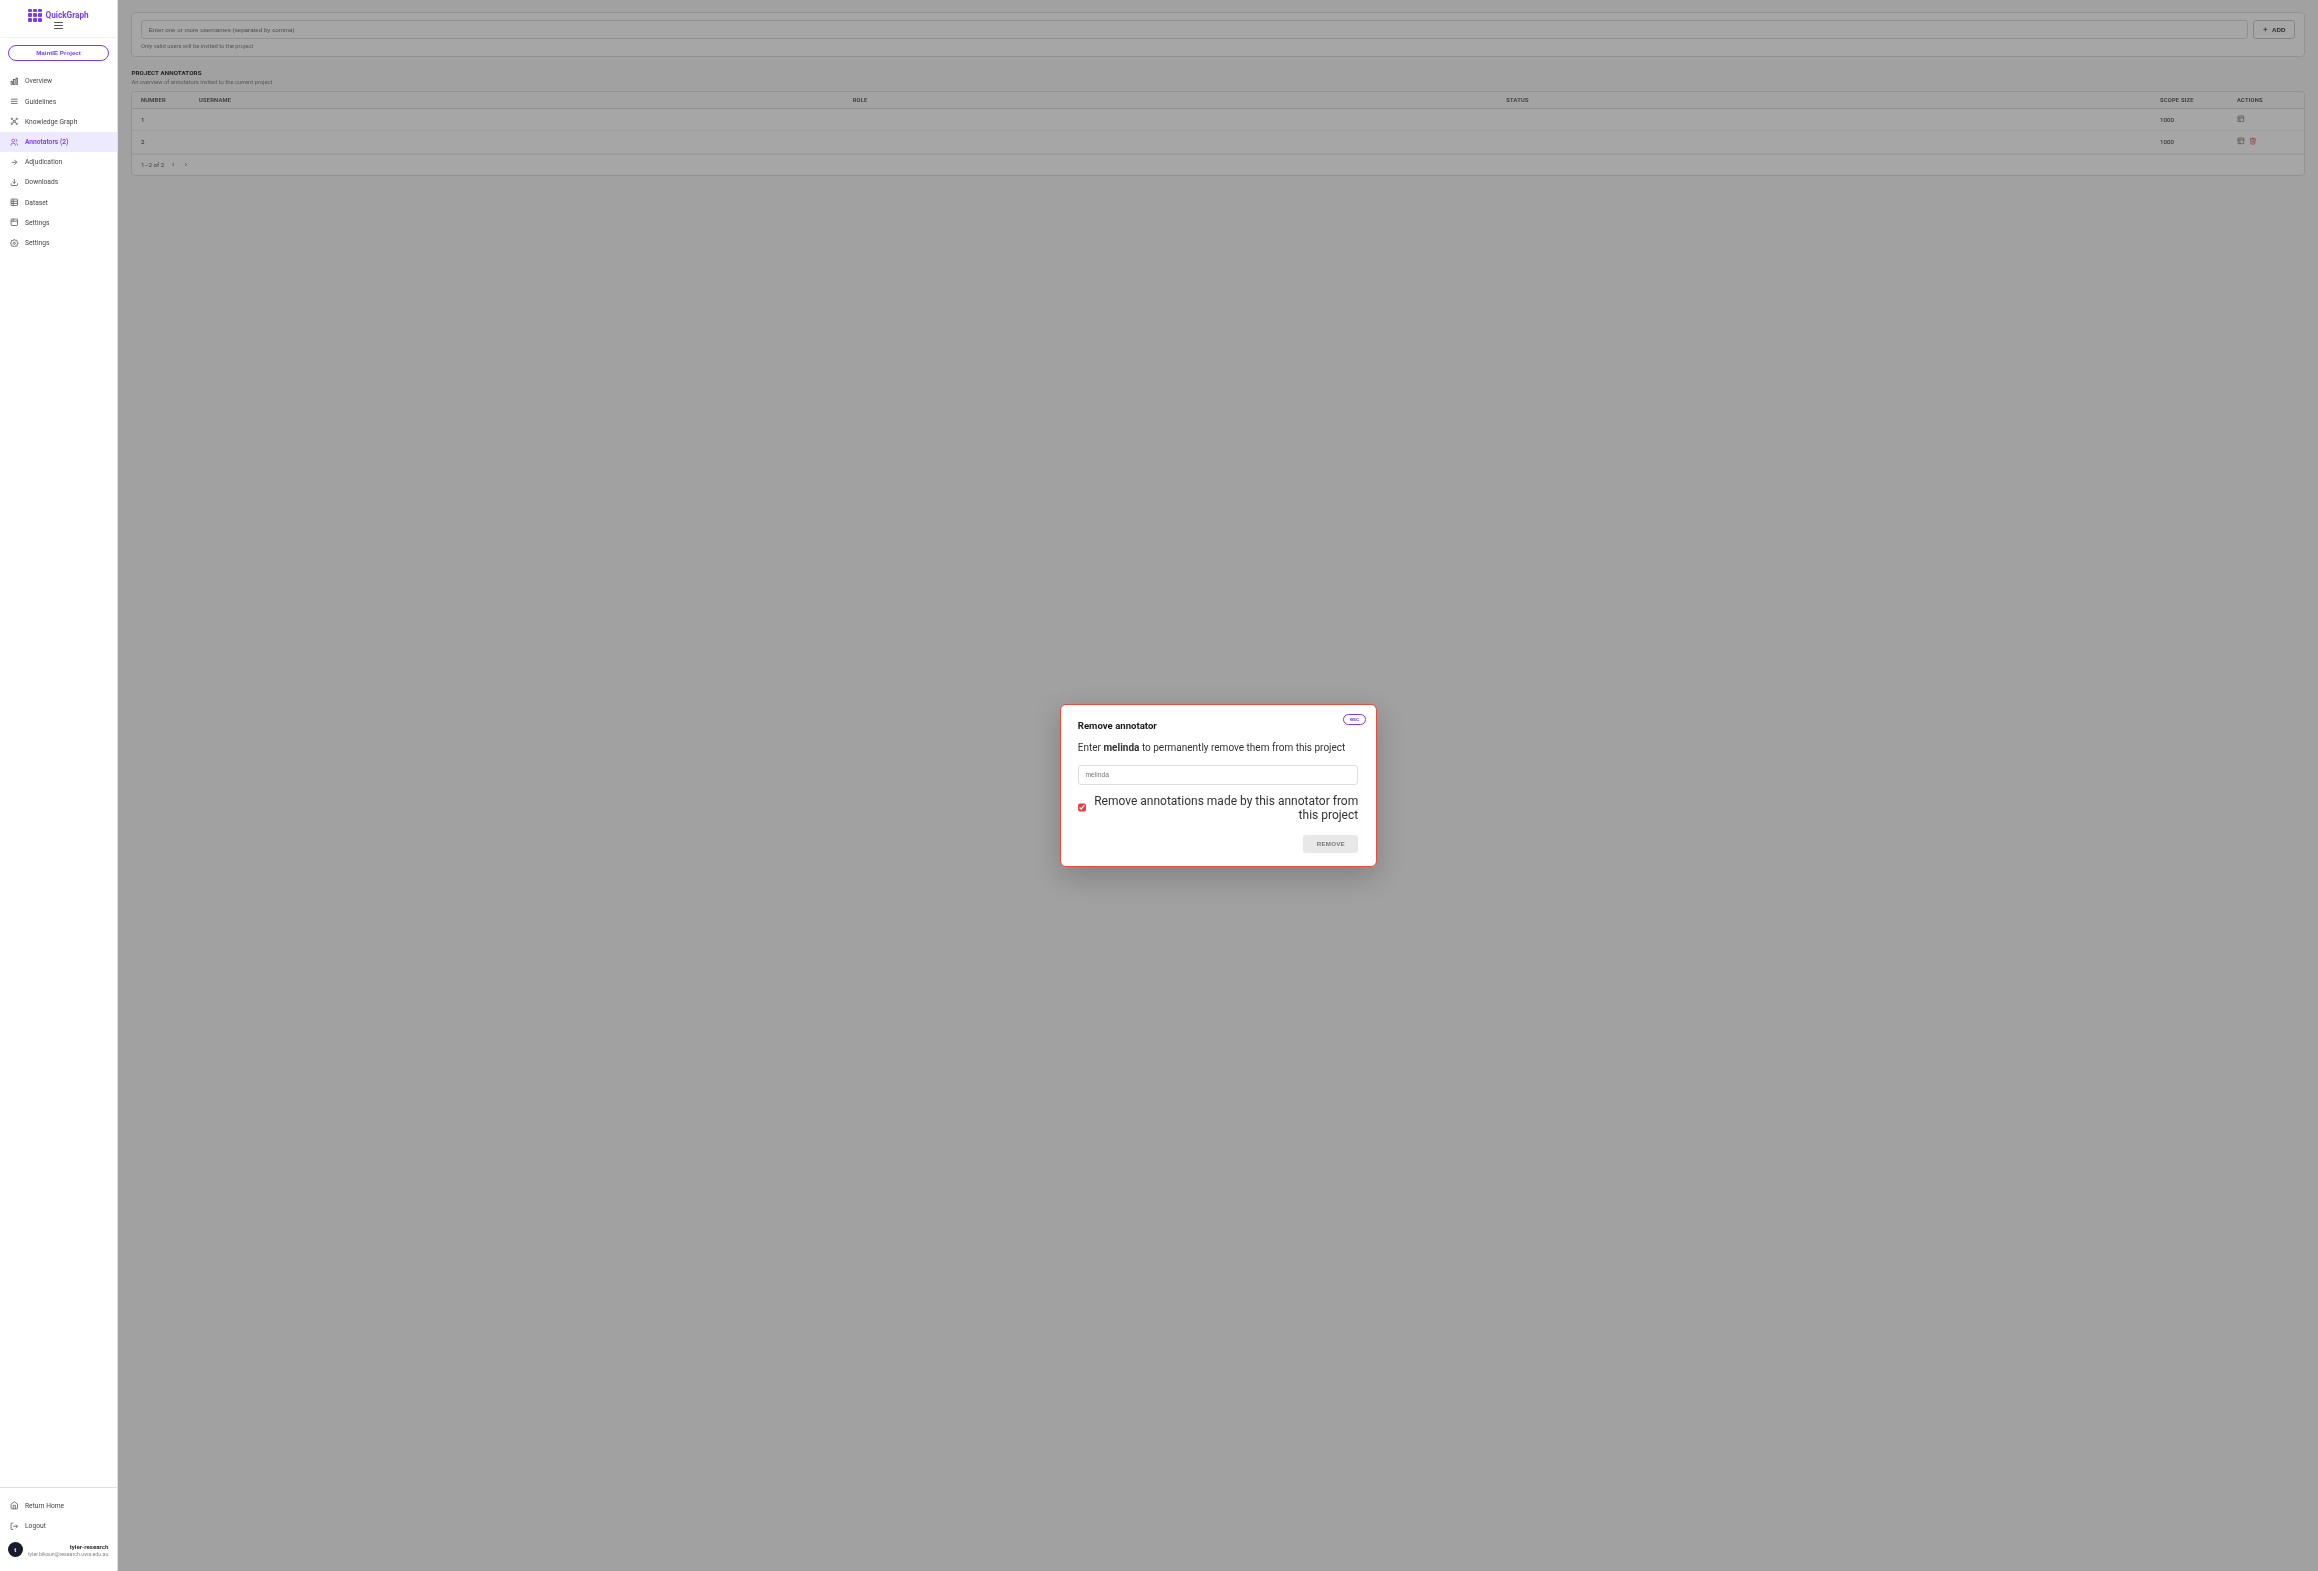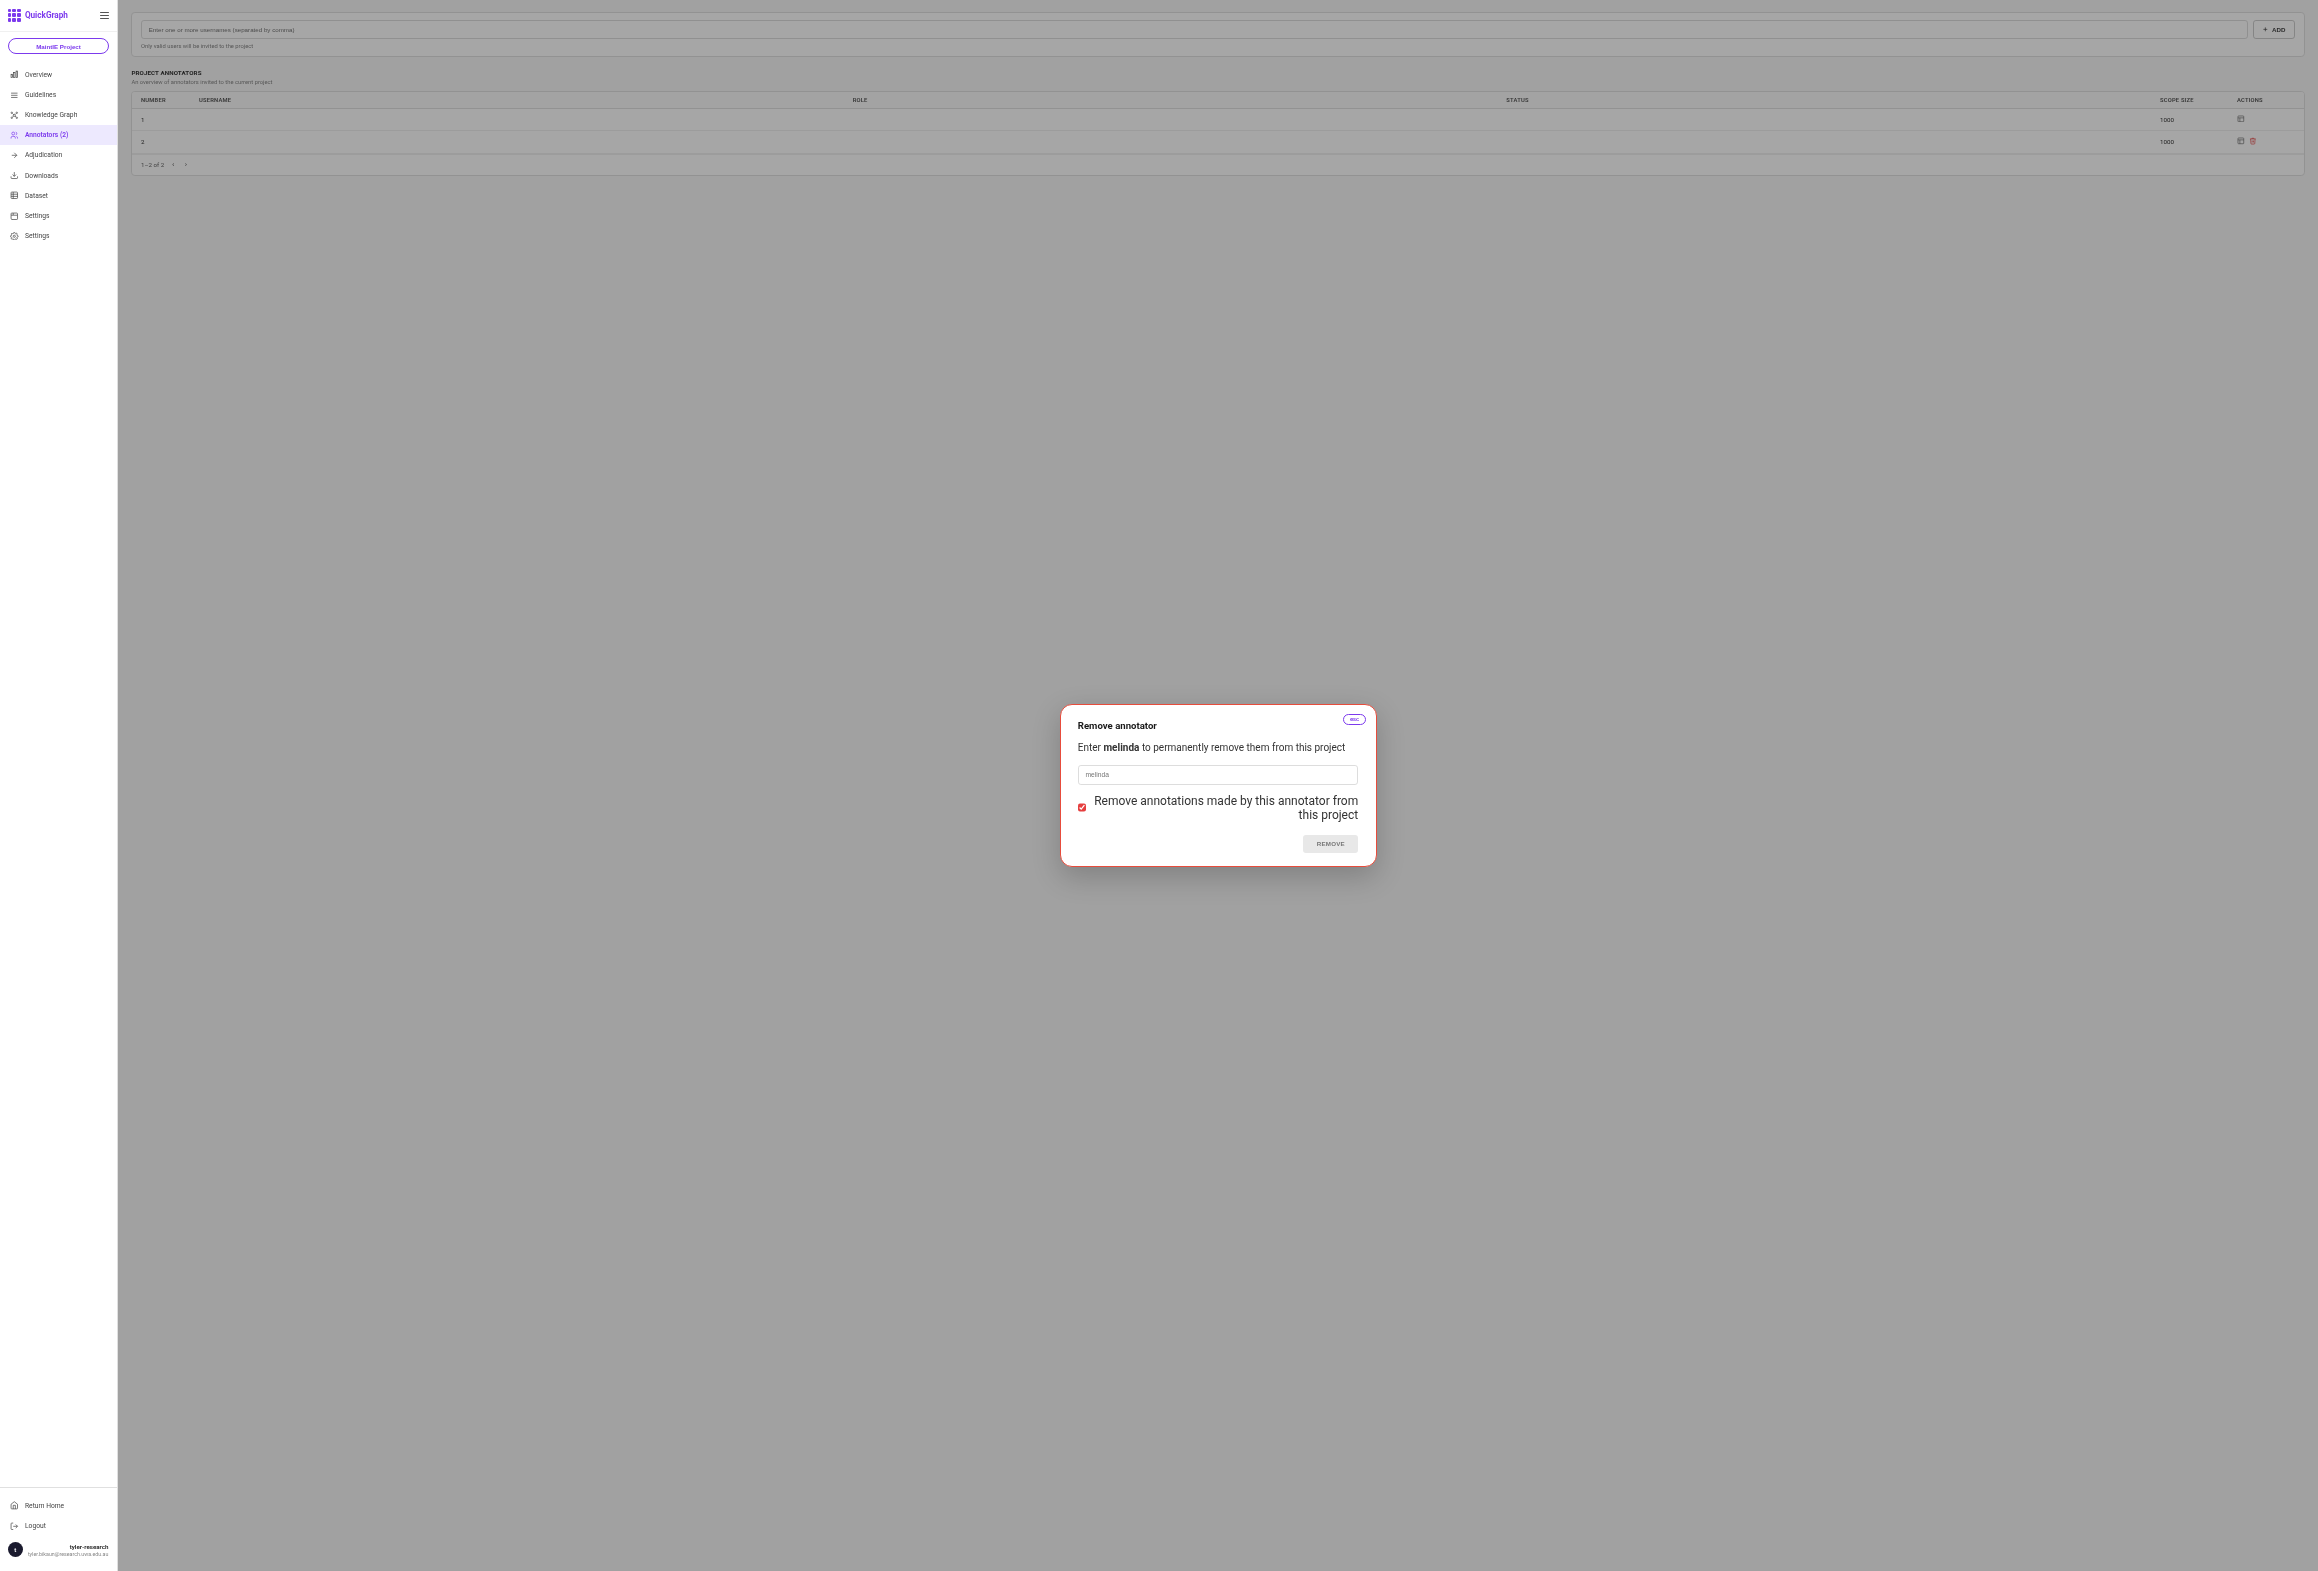--- a/index.html
+++ b/index.html
@@ -14,20 +14,21 @@
       display: flex;
       flex-direction: column;
       height: 100vh;
     }
     .sidebar-header {
       display: flex;
       align-items: center;
       justify-content: space-between;
       padding: 8.6px 7.7px;
       border-bottom: 0.5px solid #f0f0f0;
+      flex-direction: column;
     }
     .sidebar-logo {
       display: flex;
       align-items: center;
       gap: 3.8px;
     }
     .logo-grid {
       display: grid;
       grid-template-columns: repeat(3,3.8px);
       grid-template-rows: repeat(3,3.8px);
@@ -232,21 +233,21 @@
       position: absolute;
       top: 0; left: 0; right: 0; bottom: 0;
       background: rgba(0,0,0,0.35);
       display: flex;
       align-items: center;
       justify-content: center;
       z-index: 100;
     }
     .modal {
       background: #fff;
-      border-radius: 12px;
+      border-radius: 6px;
       border: 1px solid #e74c3c;
       width: 317px;
       padding: 15.4px 17.3px 13.4px;
       position: relative;
       box-shadow: 0 9.6px 29px rgba(0,0,0,0.2);
     }
     .modal-title { font-size: 9.6px; font-weight: 700; color: #1a1a1a; margin-bottom: 8.6px; }
     .modal-desc { font-size: 10px; color: #333; margin-bottom: 9.6px; line-height: 1.5; }
     .modal-desc strong { font-weight: 700; }
     .modal-input {

